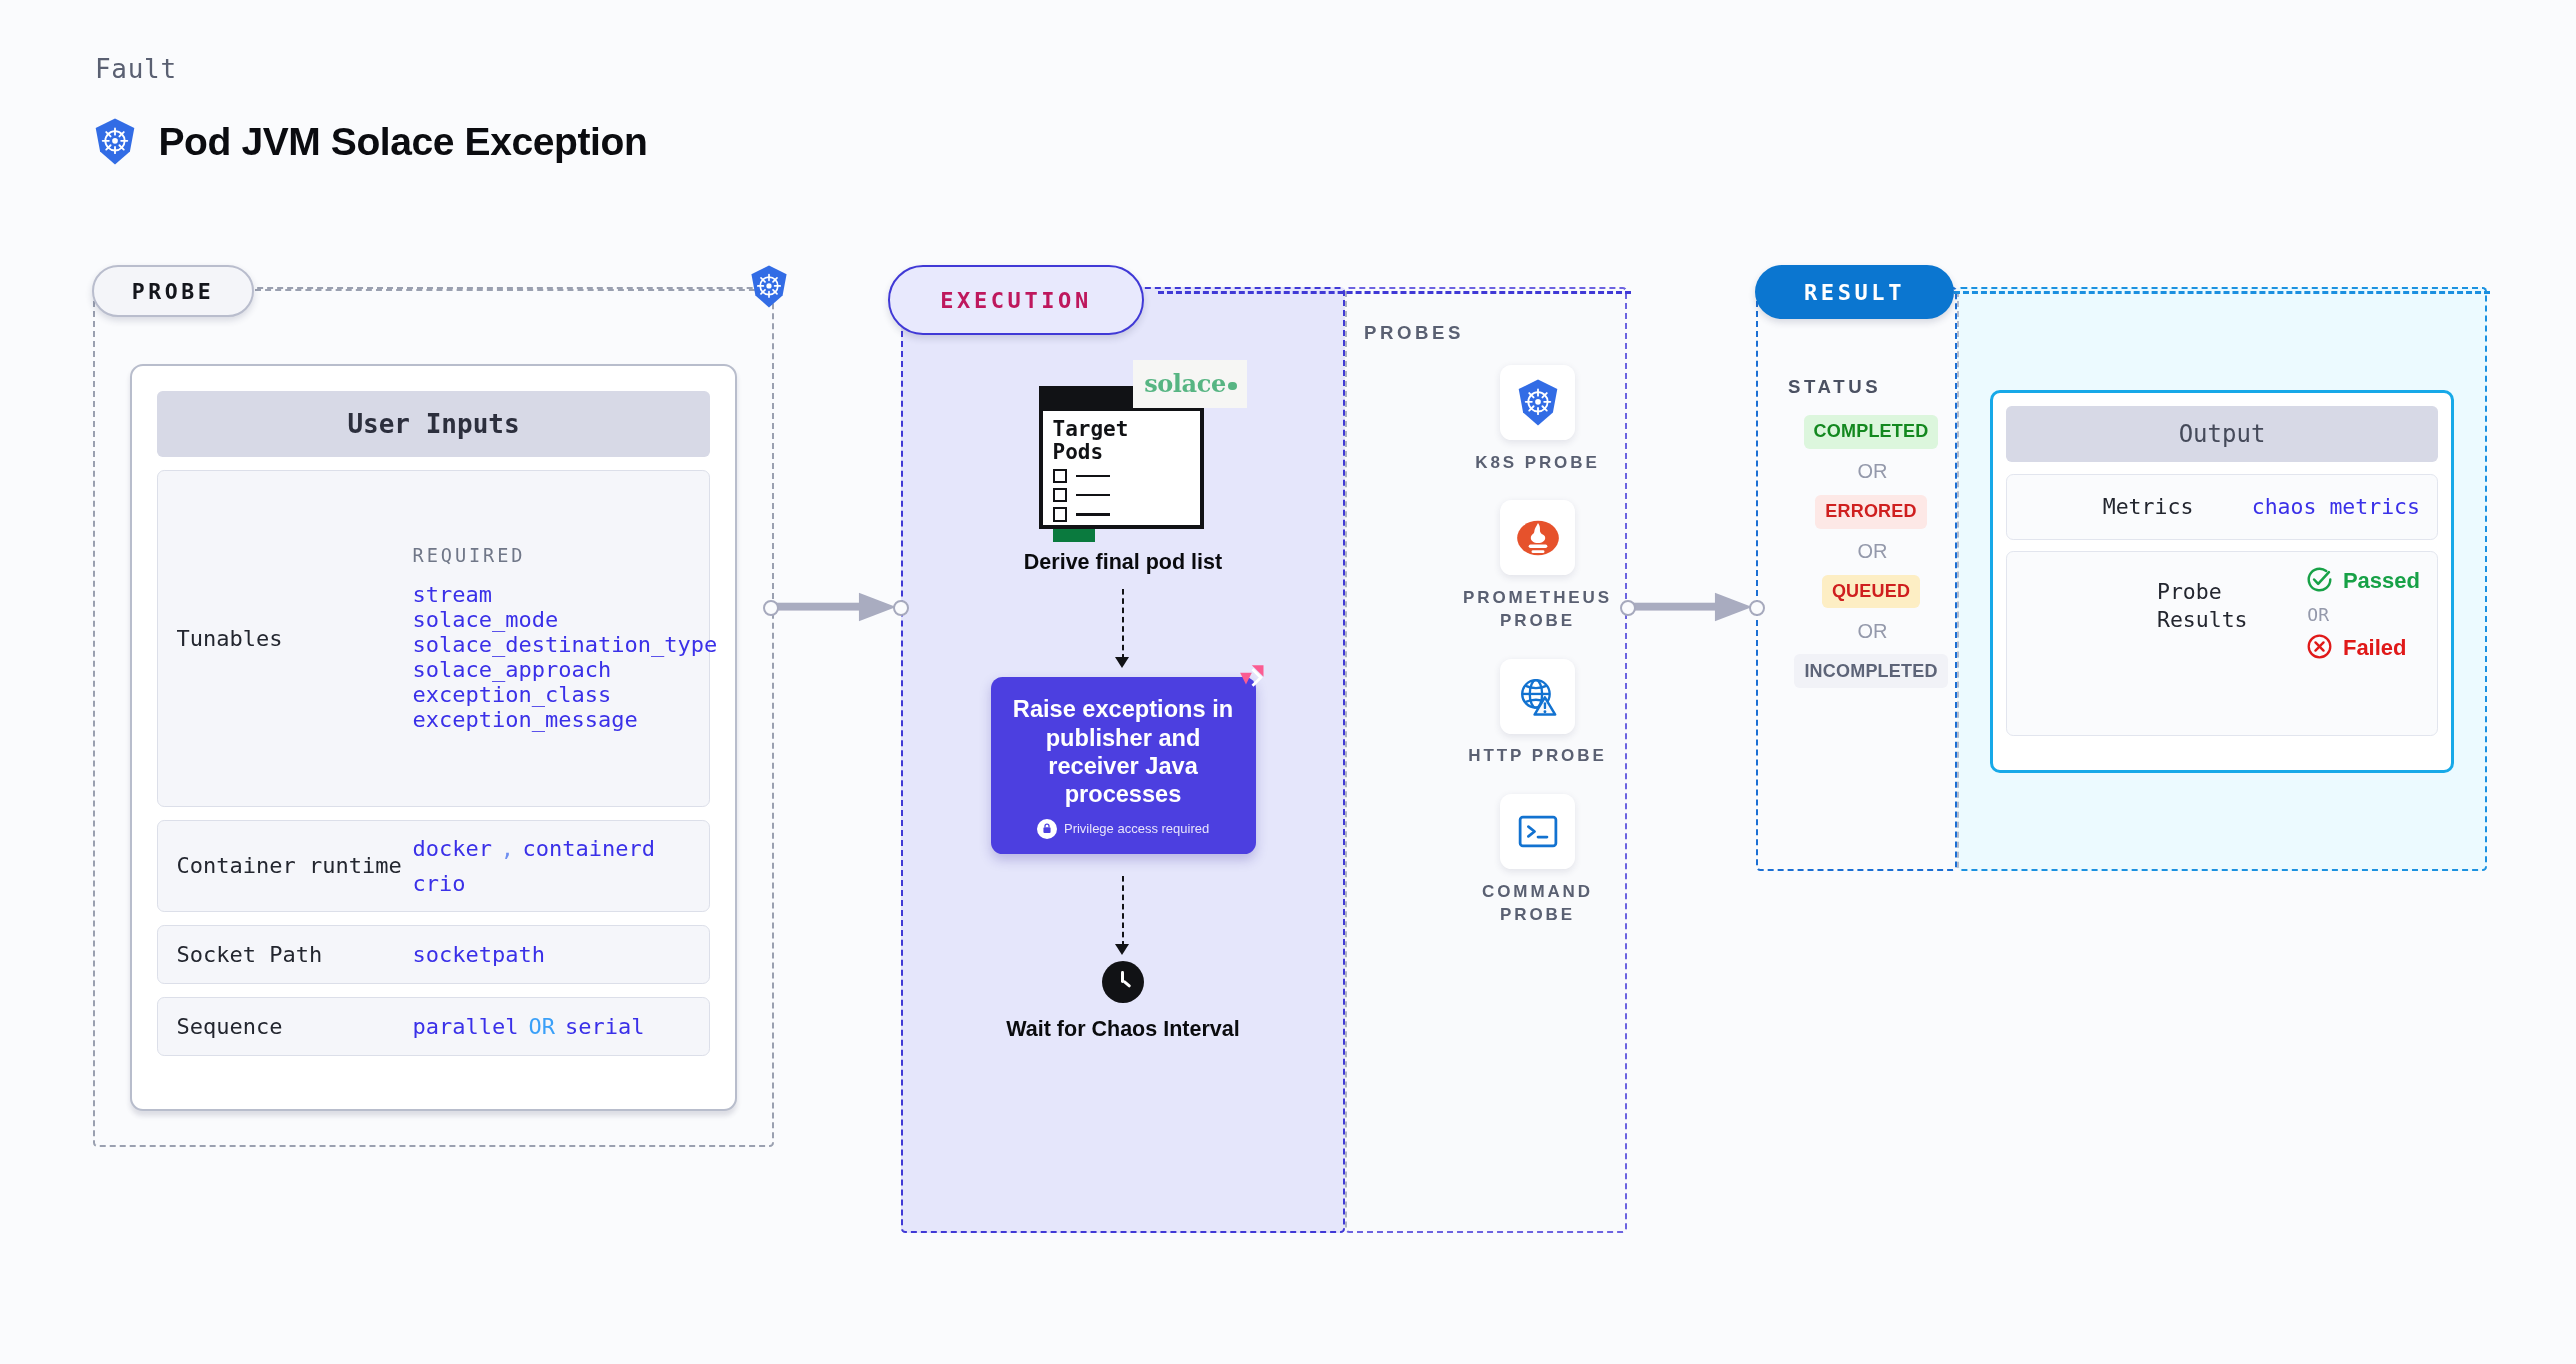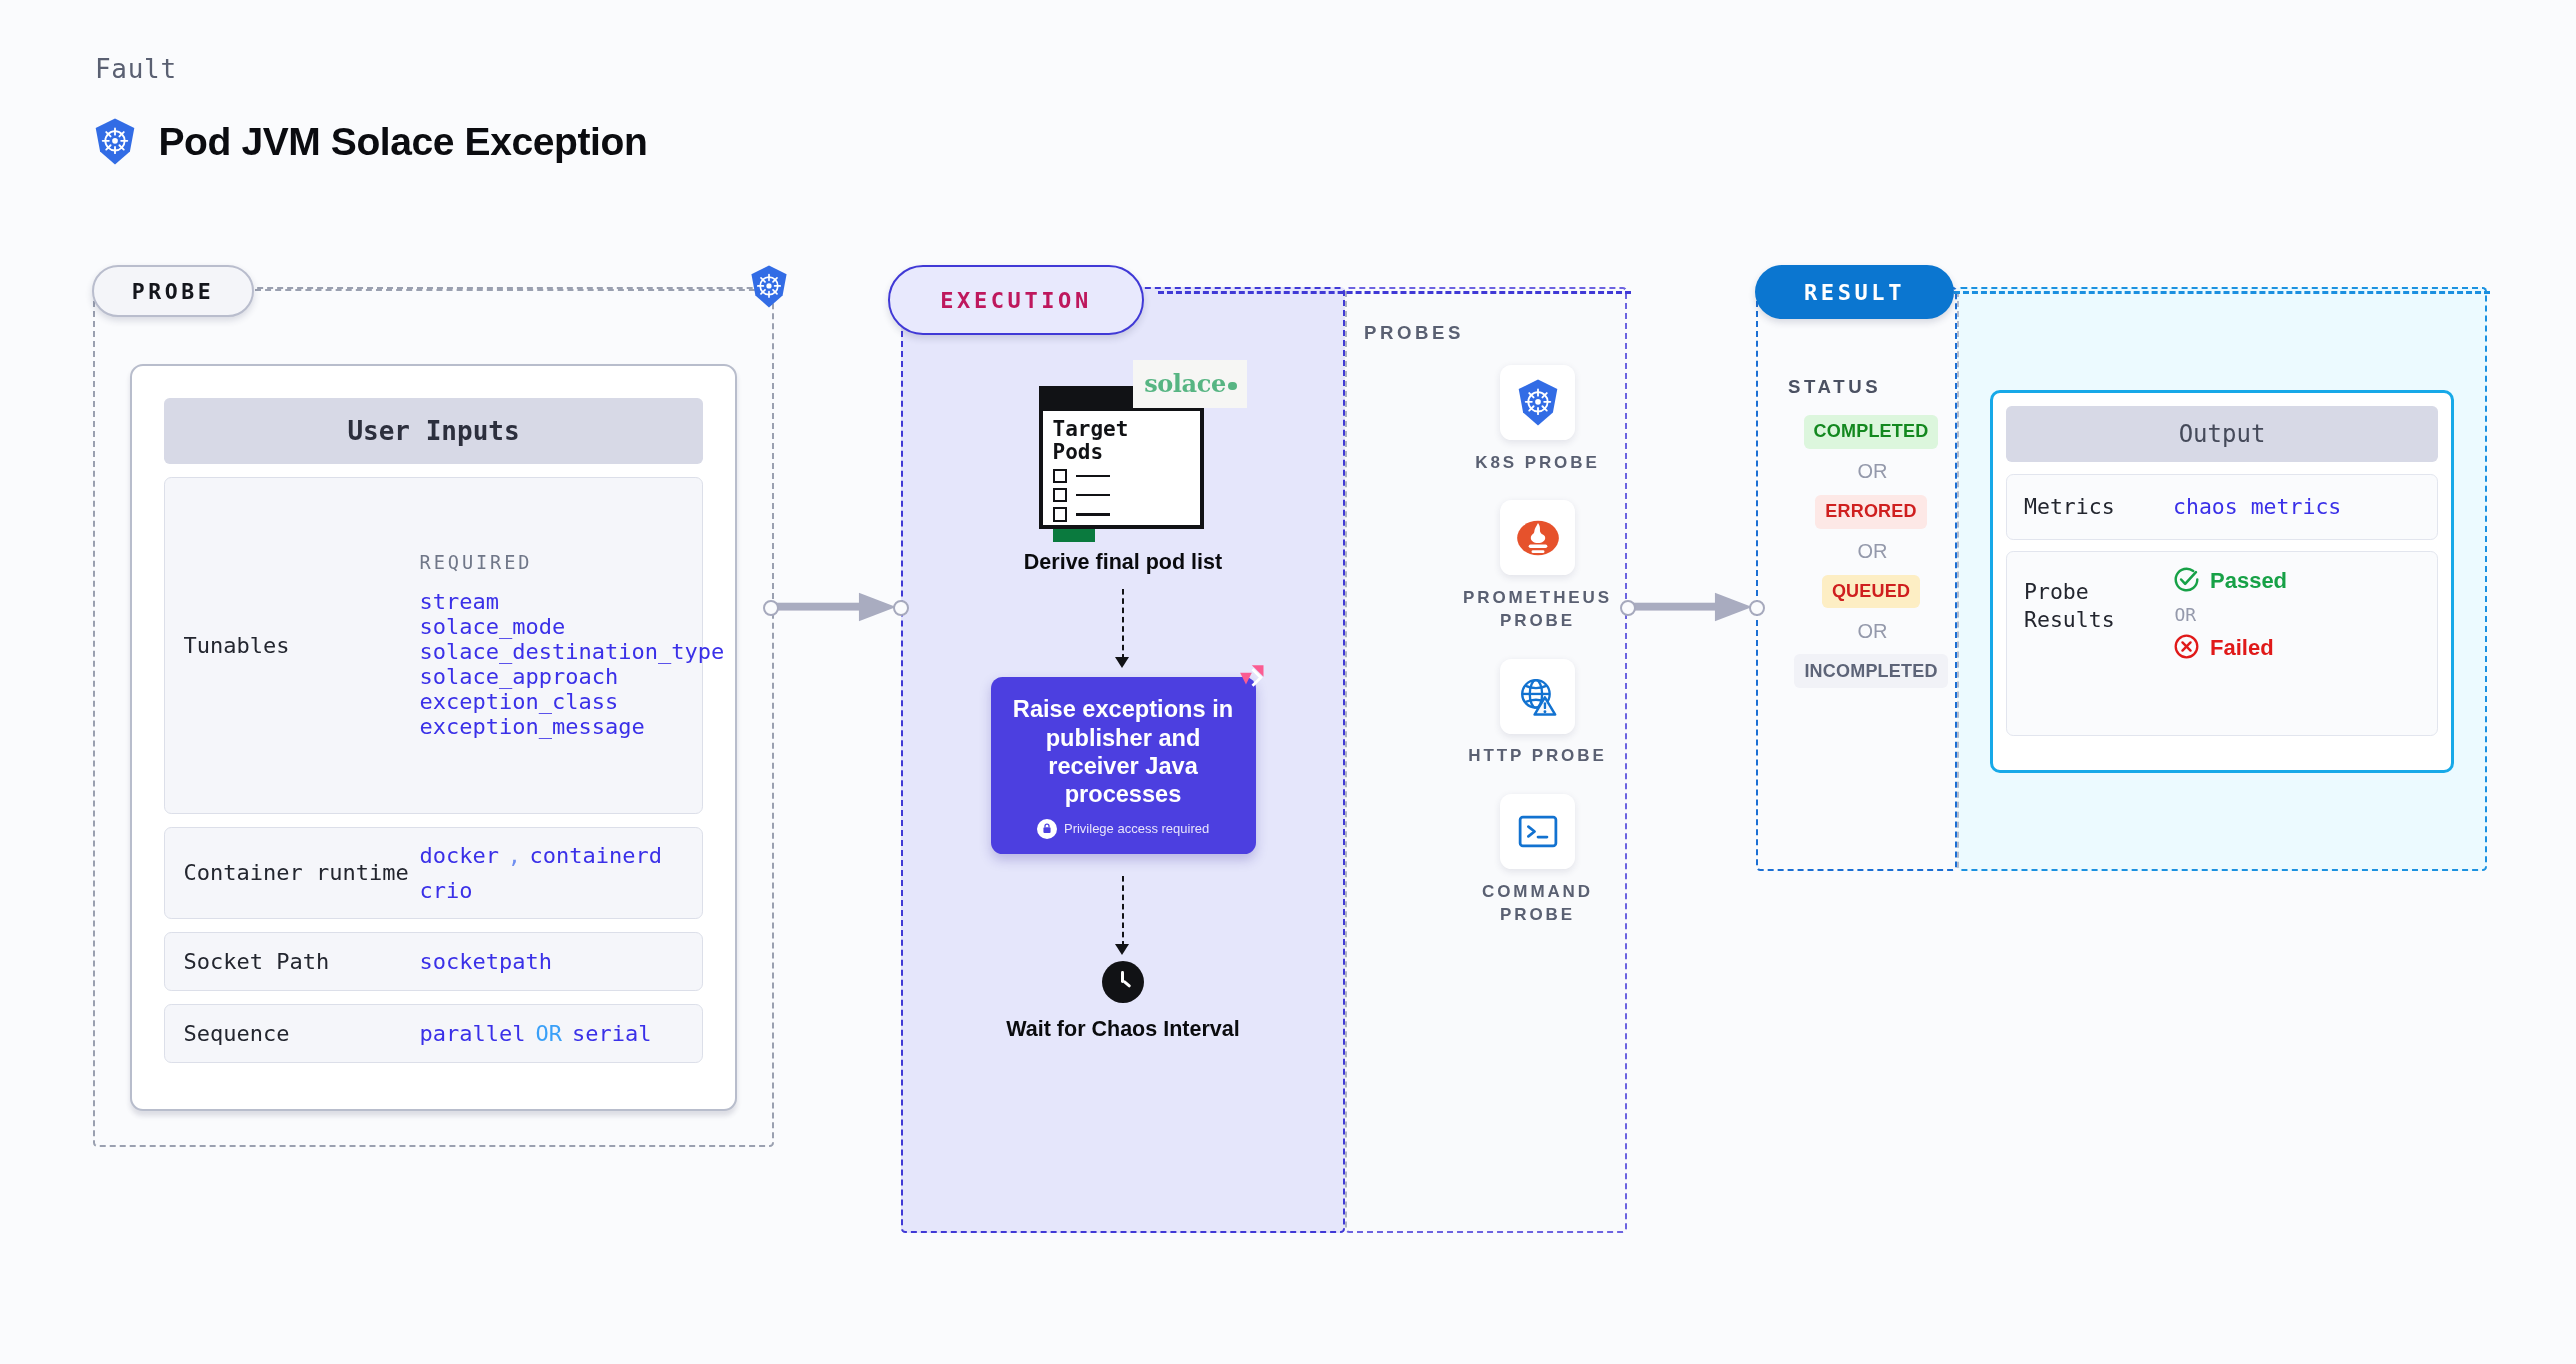--- a/index.html
+++ b/index.html
@@ -82,21 +82,21 @@
   
   .chip-dash {
     position:absolute; border-top:2.9px dashed #9aa0b0; z-index:2;
   }
 
   
   #user-inputs-card {
     position:absolute; left:130px; top:364px; width:607px; height:747px;
     background:#ffffff; border:2.1px solid #b8bdcc; border-radius:13px;
     box-shadow:0 4.3px 5.7px rgba(40,44,80,.14);
-    padding:32px;
+    padding:25px;
   }
   #user-inputs-header {
     height:66px; background:#d7d9e6; border-radius:5.7px;
     display:flex; align-items:center; justify-content:center;
     font-family:"DejaVu Sans Mono", monospace; font-size:26px;
     color:#2c2f3d; font-weight:bold;
   }
   .ui-row {
     margin-top:13px; background:#f5f6fa; border:1.4px solid #dcdfe9;
     border-radius:7.2px; display:flex; align-items:center;
@@ -227,21 +227,21 @@
     background:#ffffff; border:3.6px solid #17a9e8; border-radius:10px;
     padding:13px;
   }
   #output-header {
     height:56px; background:#d7d9e6; border-radius:5.7px;
     display:flex; align-items:center; justify-content:center;
     font-family:"DejaVu Sans Mono", monospace; font-size:24px; color:#454a5a;
   }
   .out-row {
     margin-top:11.5px; background:#fafbfd; border:1.4px solid #e2e5ee;
-    border-radius:7.2px; display:flex; align-items:center; padding:14.3px 17px;
+    border-radius:7.2px; display:flex; align-items:center; padding:14.3px 17px;justify-content:flex-end;
   }
   .out-key {
     font-family:"DejaVu Sans Mono", monospace; font-size:21.5px; color:#23262f;
     width:149px; flex:none; line-height:1.3;
   }
   .out-val { font-family:"DejaVu Sans Mono", monospace; font-size:21.5px; color:#3a30e8; }
   .pr-line { display:flex; align-items:center; gap:10px; }
   .pr-pass { color:#17a147; font-size:22px; font-weight:bold; }
   .pr-fail { color:#e01919; font-size:22px; font-weight:bold; }
   .pr-or { font-family:"DejaVu Sans Mono", monospace; color:#9499ab; font-size:18px; margin:8.6px 0 8.6px 1.4px; }

